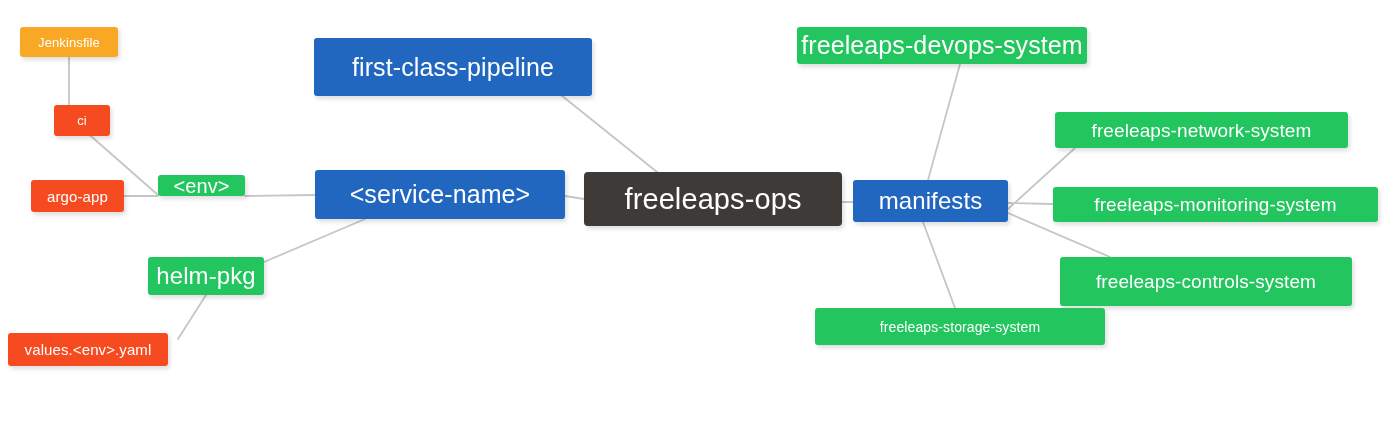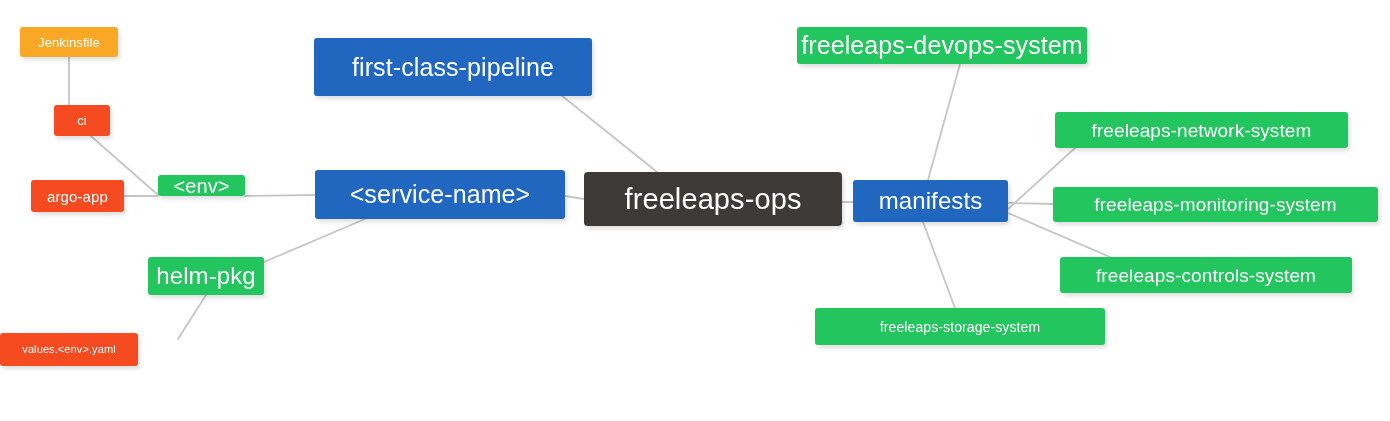--- a/index.html
+++ b/index.html
@@ -79,21 +79,21 @@
       </div>
       <div class="node red" style="left: 31px; top: 180px; width: 93px; height: 32px; font-size: 15px;">
         <span>argo-app</span>
       </div>
       <div class="node green" style="left: 158px; top: 175px; width: 87px; height: 21px; font-size: 20px;">
         <span>&lt;env&gt;</span>
       </div>
       <div class="node green" style="left: 148px; top: 257px; width: 116px; height: 38px; font-size: 24px;">
         <span>helm-pkg</span>
       </div>
-      <div class="node red" style="left: 0; top: 333px; width: 138px; height: 33px; font-size: 11px;">
+      <div class="node red" style="left: 8px; top: 333px; width: 160px; height: 33px; font-size: 15px;">
         <span>values.&lt;env&gt;.yaml</span>
       </div>
       <div class="node blue" style="left: 315px; top: 170px; width: 250px; height: 49px; font-size: 25px;">
         <span>&lt;service-name&gt;</span>
       </div>
       <div class="node blue" style="left: 314px; top: 38px; width: 278px; height: 58px; font-size: 25px;">
         <span>first-class-pipeline</span>
       </div>
       <div class="node root" style="left: 584px; top: 172px; width: 258px; height: 54px; font-size: 29px;">
         <span>freeleaps-ops</span>
@@ -103,20 +103,20 @@
       </div>
       <div class="node green" style="left: 797px; top: 27px; width: 290px; height: 37px; font-size: 25px;">
         <span>freeleaps-devops-system</span>
       </div>
       <div class="node green" style="left: 1055px; top: 112px; width: 293px; height: 36px; font-size: 19px;">
         <span>freeleaps-network-system</span>
       </div>
       <div class="node green" style="left: 1053px; top: 187px; width: 325px; height: 35px; font-size: 19px;">
         <span>freeleaps-monitoring-system</span>
       </div>
-      <div class="node green" style="left: 1060px; top: 257px; width: 292px; height: 36px; font-size: 19px;">
+      <div class="node green" style="left: 1060px; top: 257px; width: 292px; height: 49px; font-size: 19px;">
         <span>freeleaps-controls-system</span>
       </div>
       <div class="node green" style="left: 815px; top: 308px; width: 290px; height: 37px; font-size: 14px;">
         <span>freeleaps-storage-system</span>
       </div>
     </div>
 </div>
 
 </body></html>

